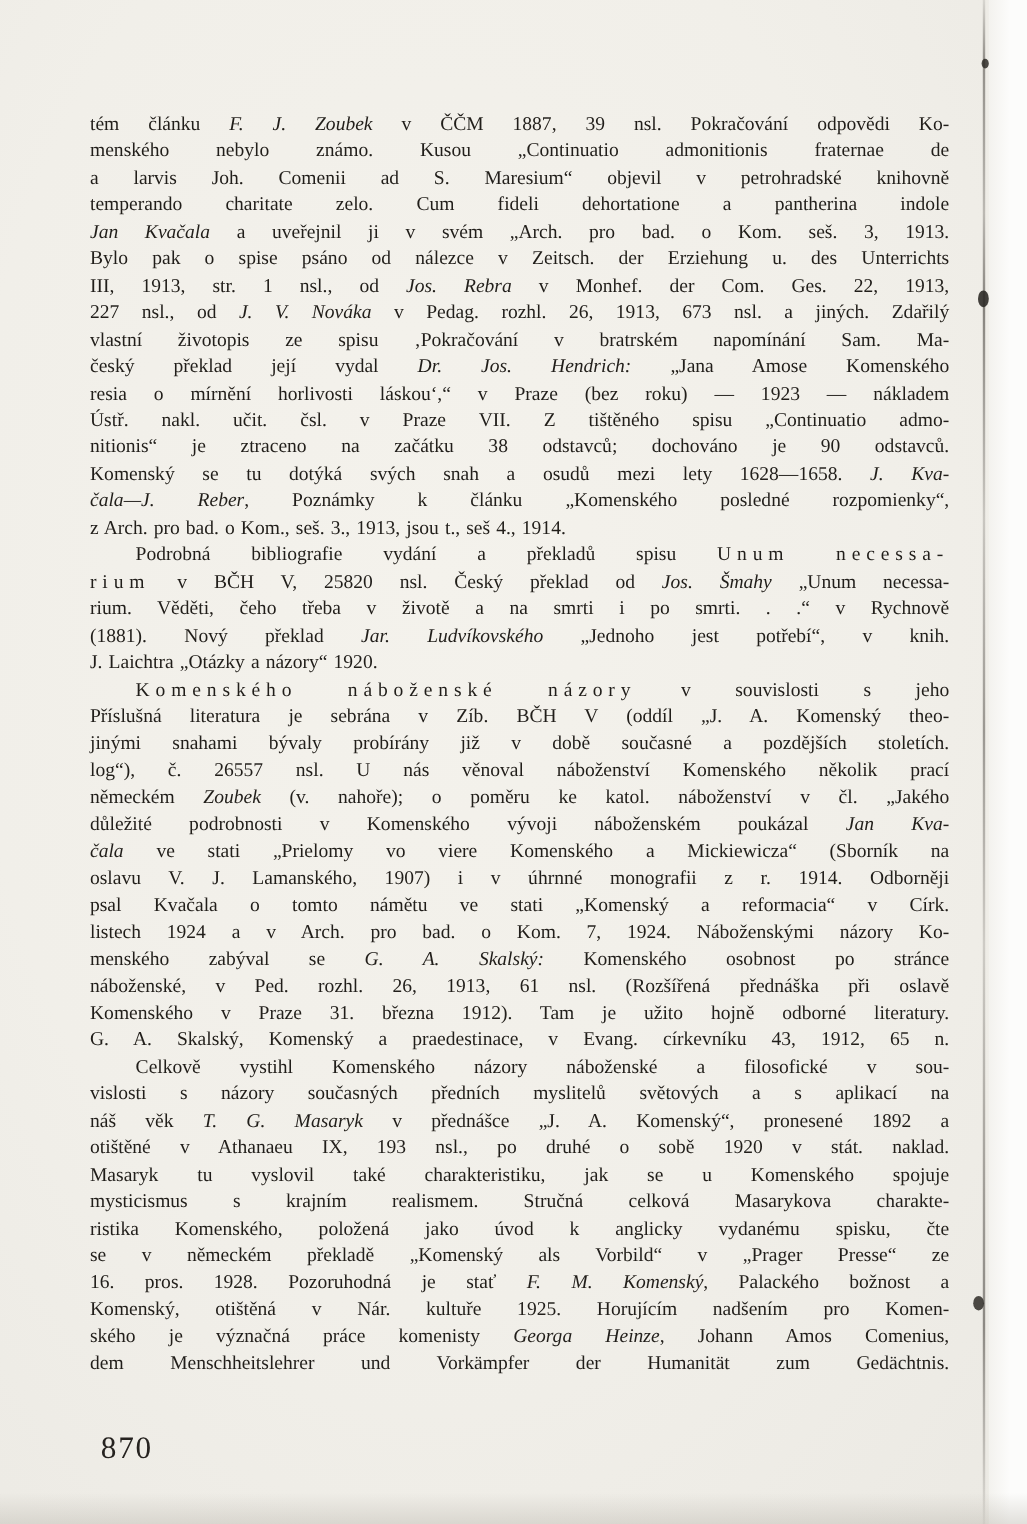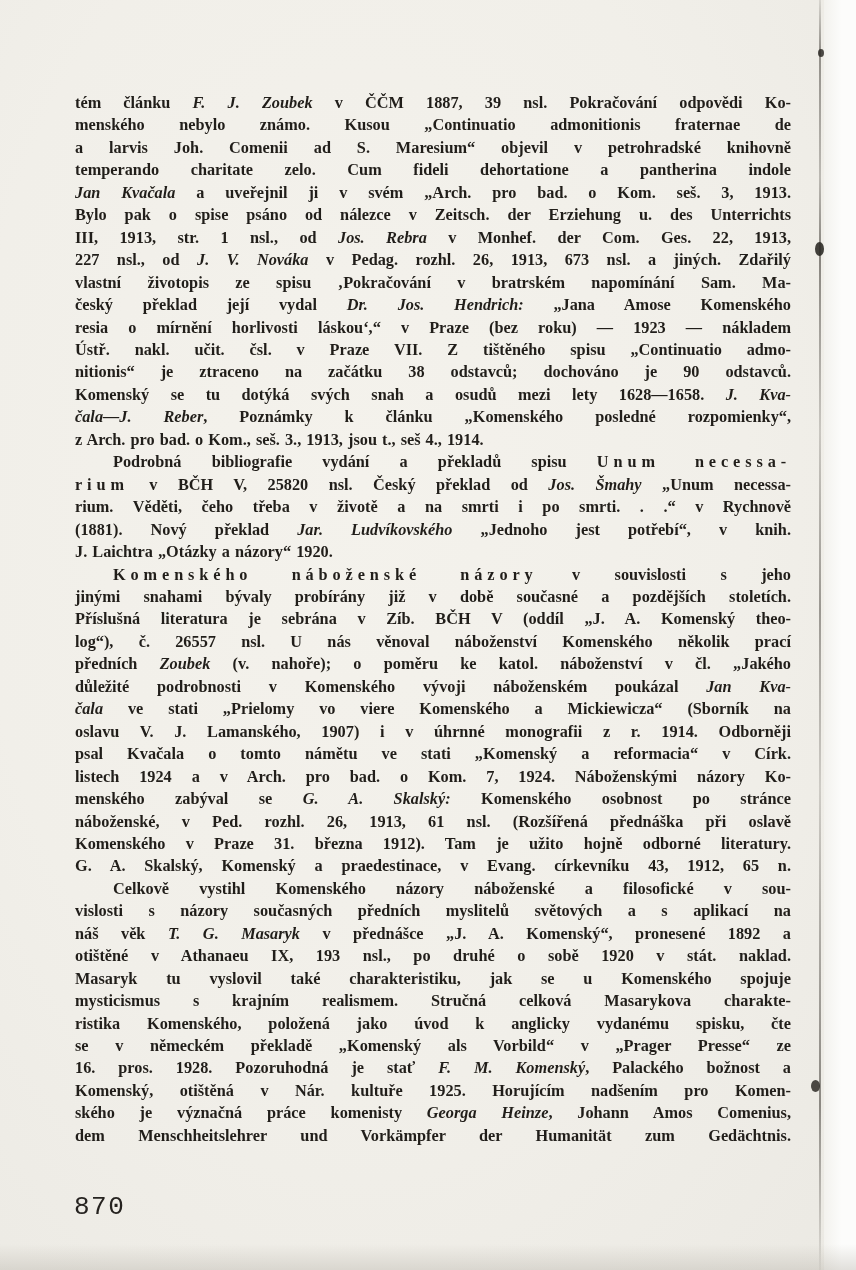--- a/index.html
+++ b/index.html
@@ -33,28 +33,28 @@
   .speck.s2{left:815px;top:242px;width:9px;height:14px;opacity:.9;}
   .speck.s3{left:811px;top:1080px;width:9px;height:12px;opacity:.85;}
   .scan-bottom{
     position:absolute;left:0;right:0;bottom:0;height:26px;
     background:linear-gradient(to bottom,rgba(185,181,172,0),rgba(185,181,172,.40));
   }
   .text-block{
     position:absolute;left:75px;top:92px;width:716px;
     font-size:16.3px;line-height:22.45px;color:#211e1a;word-spacing:1px;
   }
-  .line{text-align:justify;text-align-last:justify;font-weight:bold;}
+  .line{text-align:justify;text-align-last:justify;}
   .line.last{text-align-last:left;}
   .line.indent{text-indent:38px;}
   .it{font-style:italic;}
   .sp{letter-spacing:.30em;}
   .page-number{
-    position:absolute;left:74px;top:1192px;
-    font-size:26px;color:#262320;letter-spacing:1.5px;font-family:Liberation Mono, monospace;
+    position:absolute;left:84px;top:1192px;
+    font-size:26px;color:#262320;letter-spacing:1.5px;
   }
 </style>
 </head>
 <body>
 
 <div class="scan-right"></div>
 <div class="edge-line"></div>
 <div class="speck s1"></div>
 <div class="speck s2"></div>
 <div class="speck s3"></div>
@@ -75,24 +75,24 @@
     <div class="line"><span>nitionis“ je ztraceno na začátku 38 odstavců; dochováno je 90 odstavců.</span></div>
     <div class="line"><span>Komenský se tu dotýká svých snah a osudů mezi lety 1628—1658. </span><span class="it">J. Kva-</span></div>
     <div class="line"><span class="it">čala—J. Reber</span><span>, Poznámky k článku „Komenského posledné rozpomienky“,</span></div>
     <div class="line last"><span>z Arch. pro bad. o Kom., seš. 3., 1913, jsou t., seš 4., 1914.</span></div>
     <div class="line indent"><span>Podrobná bibliografie vydání a překladů spisu </span><span class="sp">Unum necessa-</span></div>
     <div class="line"><span class="sp">rium</span><span> v BČH V, 25820 nsl. Český překlad od </span><span class="it">Jos. Šmahy</span><span> „Unum necessa-</span></div>
     <div class="line"><span>rium. Věděti, čeho třeba v životě a na smrti i po smrti. . .“ v Rychnově</span></div>
     <div class="line"><span>(1881). Nový překlad </span><span class="it">Jar. Ludvíkovského</span><span> „Jednoho jest potřebí“, v knih.</span></div>
     <div class="line last"><span>J. Laichtra „Otázky a názory“ 1920.</span></div>
     <div class="line indent"><span class="sp">Komenského náboženské názory</span><span> v souvislosti s jeho</span></div>
+    <div class="line"><span>Příslušná literatura je sebrána v Zíb. BČH V (oddíl „J. A. Komenský theo-</span></div>
     <div class="line"><span>jinými snahami bývaly probírány již v době současné a pozdějších stoletích.</span></div>
-    <div class="line"><span>Příslušná literatura je sebrána v Zíb. BČH V (oddíl „J. A. Komenský theo-</span></div>
     <div class="line"><span>log“), č. 26557 nsl. U nás věnoval náboženství Komenského několik prací</span></div>
-    <div class="line"><span>předních </span><span class="it">Zoubek</span><span> (v. nahoře); o poměru ke katol. náboženství v čl. „Jakého</span></div>
+    <div class="line"><span>německém </span><span class="it">Zoubek</span><span> (v. nahoře); o poměru ke katol. náboženství v čl. „Jakého</span></div>
     <div class="line"><span>důležité podrobnosti v Komenského vývoji náboženském poukázal </span><span class="it">Jan Kva-</span></div>
     <div class="line"><span class="it">čala</span><span> ve stati „Prielomy vo viere Komenského a Mickiewicza“ (Sborník na</span></div>
     <div class="line"><span>oslavu V. J. Lamanského, 1907) i v úhrnné monografii z r. 1914. Odborněji</span></div>
     <div class="line"><span>psal Kvačala o tomto námětu ve stati „Komenský a reformacia“ v Círk.</span></div>
     <div class="line"><span>listech 1924 a v Arch. pro bad. o Kom. 7, 1924. Náboženskými názory Ko-</span></div>
     <div class="line"><span>menského zabýval se </span><span class="it">G. A. Skalský:</span><span> Komenského osobnost po stránce</span></div>
     <div class="line"><span>náboženské, v Ped. rozhl. 26, 1913, 61 nsl. (Rozšířená přednáška při oslavě</span></div>
     <div class="line"><span>Komenského v Praze 31. března 1912). Tam je užito hojně odborné literatury.</span></div>
     <div class="line"><span>G. A. Skalský, Komenský a praedestinace, v Evang. církevníku 43, 1912, 65 n.</span></div>
     <div class="line indent"><span>Celkově vystihl Komenského názory náboženské a filosofické v sou-</span></div>

